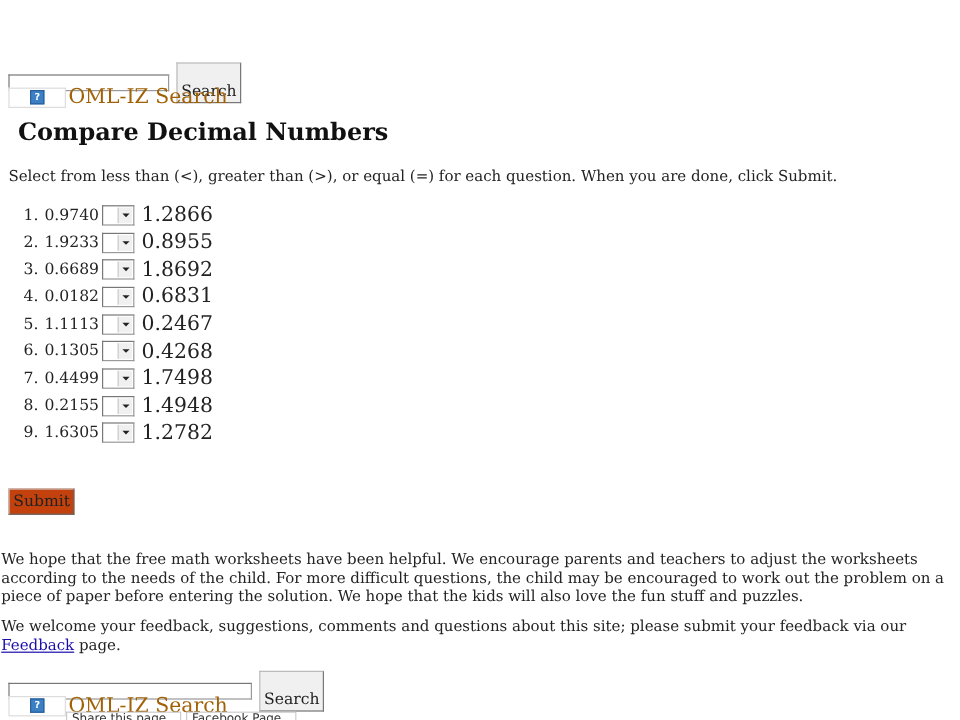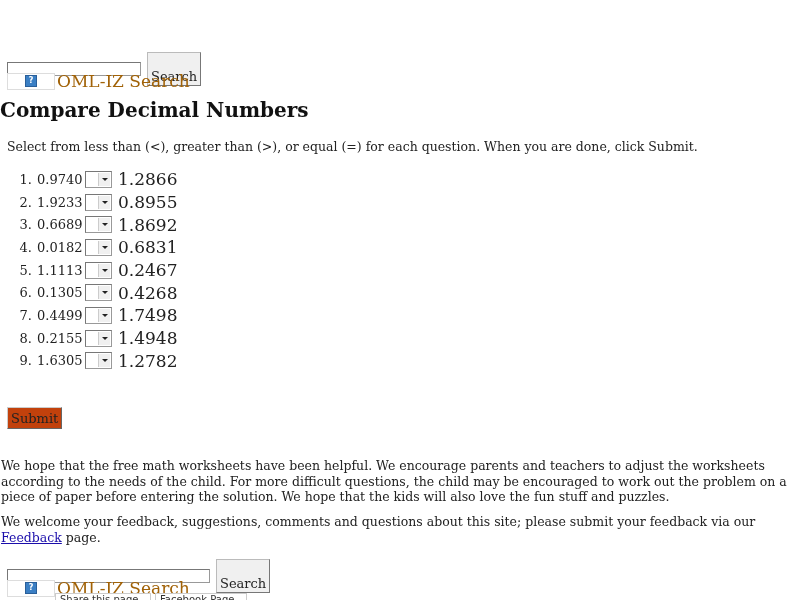--- a/index.html
+++ b/index.html
@@ -24,21 +24,21 @@
       width: 46px; height: 15px; border: 1px solid #ddd; background: #fff;
       display: flex; align-items: center; justify-content: center; margin-right: 2px;
     }
     .q-icon {
       width: 10px; height: 10px; background: #3b7fc4; color: #fff; font-size: 8px;
       line-height: 10px; text-align: center; font-family: "DejaVu Sans", sans-serif;
       font-weight: bold; border: 1px solid #2a5f99;
     }
     .engine-label { font-size: 17px; color: #a16207; }
     h1 {
-      position: absolute; left: 0; top: 98px; margin: 0;
+      position: absolute; left: 15px; top: 98px; margin: 0;
       font-size: 20px; font-weight: bold; color: #111;
       font-family: "DejaVu Serif", serif;
     }
     .instructions { position: absolute; left: 7px; top: 139px; font-size: 12.5px; margin: 0; }
     .questions { position: absolute; left: 0; top: 168px; }
     .q-row { display: flex; align-items: center; height: 22.7px; }
     .q-num { width: 32px; text-align: right; font-size: 13px; }
     .q-a { margin-left: 5px; width: 48px; font-size: 13px; }
     .q-select {
       width: 27px; height: 17px; border: 1px solid #999; border-top-color: #777;

